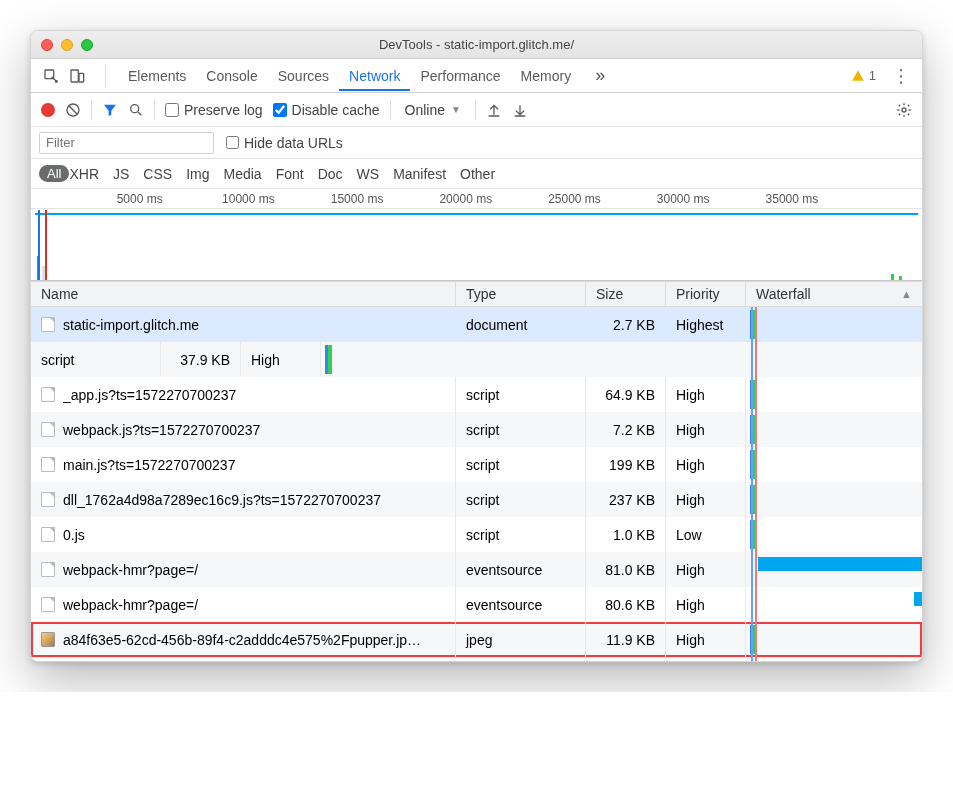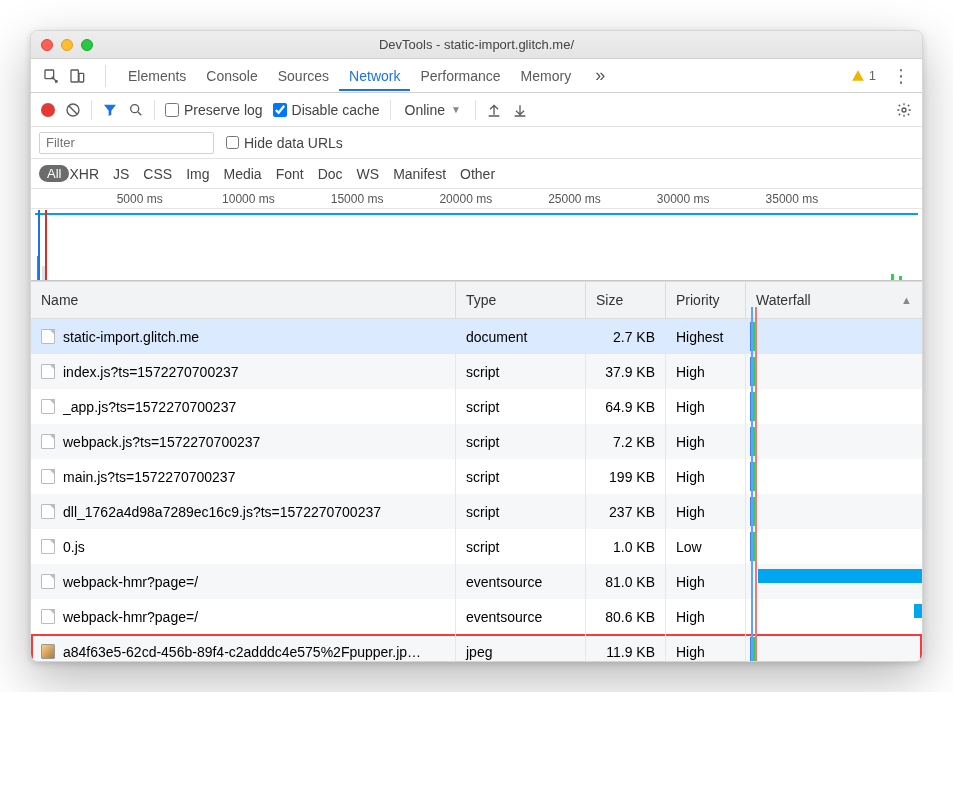--- a/index.html
+++ b/index.html
@@ -87,21 +87,21 @@
   height:92px; border-bottom:1px solid #c6c6c6; position:relative;
 }
 .timeline .ticks { position:absolute; top:0; left:0; right:0; height:20px; border-bottom:1px solid #e5e5e5;}
 .timeline .tick { position:absolute; top:3px; font-size:12px; color:#555; transform:translateX(-50%);}
 .timeline .bar-area { position:absolute; top:21px; left:0; right:0; bottom:0;}
 .timeline .line-blue { position:absolute; top:3px; height:2px; background:#00a1f1; left:4px; right:4px;}
 .timeline .vmark { position:absolute; top:0; bottom:0; width:2px;}
 .timeline .spike { position:absolute; bottom:0; width:3px; background:#00a1f1;}
 .table-wrap { height:380px; overflow:hidden; position:relative; font-size:14px;}
 .thead {
-  display:flex; height:38px; background:#f1f3f5; border-top:1px solid #dcdcdc; border-bottom:1px solid #dcdcdc;
+  display:flex; height:26px; background:#f1f3f5; border-top:1px solid #dcdcdc; border-bottom:1px solid #dcdcdc;
 }
 .th { padding:4px 10px; color:#333; border-right:1px solid #dcdcdc; display:flex; align-items:center;}
 .th:last-child { border-right:none;}
 .col-name{width:425px}
 .col-type{width:130px}
 .col-size{width:80px; justify-content:flex-start;}
 .col-pri{width:80px}
 .col-wf{flex:1; position:relative;}
 .th.col-wf .arrow { margin-left:auto; color:#888; font-size:11px;}
 .tbody {}
@@ -284,24 +284,20 @@
           </div>
           <div class="td col-type">document</div>
           <div class="td col-size">2.7 KB</div>
           <div class="td col-pri">Highest</div>
           <div class="td col-wf">
             <div class="wf-mark" style="left: 4px; background: rgb(59, 130, 246);"></div>
             <div class="wf-mark" style="left: 7px; width: 4px; background: rgb(47, 210, 76);"></div>
           </div>
         </div>
         <div class="tr">
-          <div class="td col-name">
-            <div class="file-ico"></div>
-            <span class="td-text">index.js?ts=1572270700237</span>
-          </div>
           <div class="td col-type">script</div>
           <div class="td col-size">37.9 KB</div>
           <div class="td col-pri">High</div>
           <div class="td col-wf">
             <div class="wf-mark" style="left: 4px; background: rgb(59, 130, 246);"></div>
             <div class="wf-mark" style="left: 7px; width: 4px; background: rgb(47, 210, 76);"></div>
           </div>
         </div>
         <div class="tr">
           <div class="td col-name">

